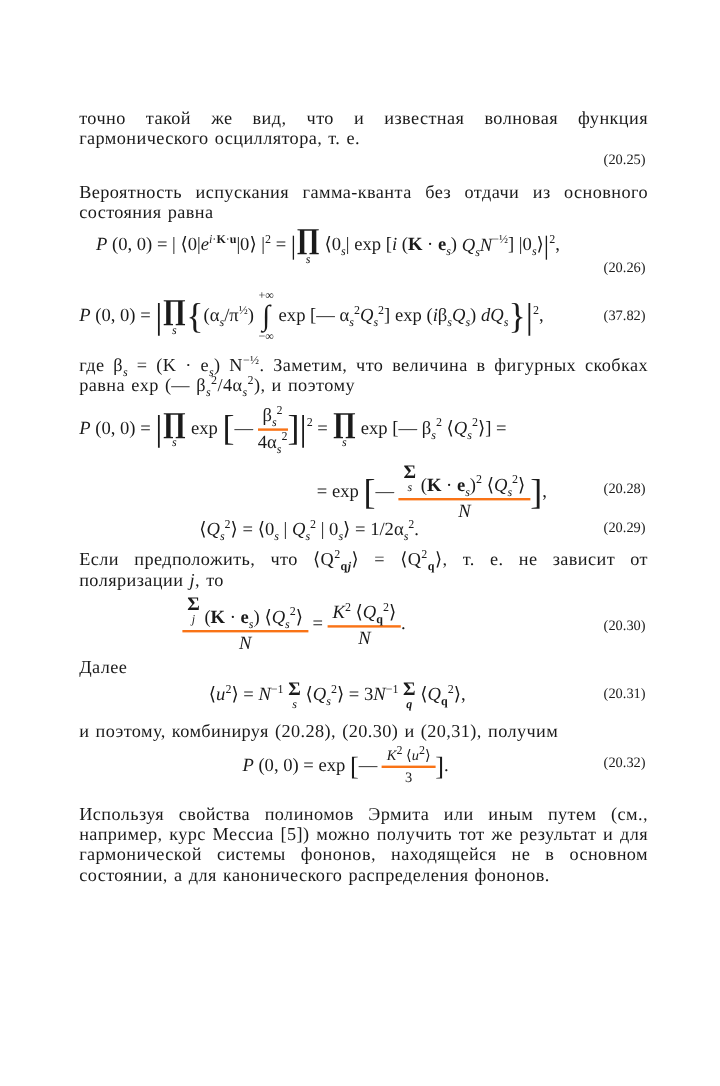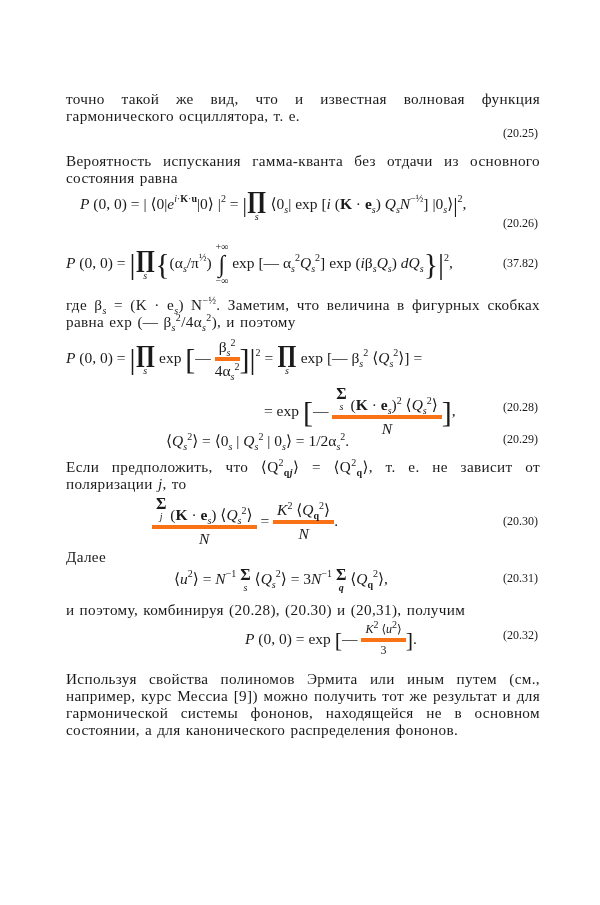--- a/index.html
+++ b/index.html
@@ -13,21 +13,21 @@
   .header .title { position:absolute; left:112px; top:2px; text-transform:uppercase; font-size:11.5px; }
   .header .pnum { position:absolute; right:4px; top:0; font-weight:bold; font-size:14px; }
   .p { font-size:15.2px; line-height:17px; text-align:justify; letter-spacing:0.35px; word-spacing:1px; }
   .eq { position:relative; font-size:15.5px; font-style:normal; white-space:nowrap; }
   .eq .body { position:absolute; }
   .eq .num { position:absolute; right:2px; font-size:12px; }
   .i { font-style:italic; }
   .b { font-weight:bold; }
   sub, sup { font-size:10px; line-height:0; }
   .frac { display:inline-block; vertical-align:middle; text-align:center; }
-  .frac .n { display:block; border-bottom:4px solid #f97316; padding:0 4px 1px;font-family:Liberation Serif, serif; }
+  .frac .n { display:block; border-bottom:2px solid #f97316; padding:0 4px 1px;font-family:Liberation Serif, serif; }
   .frac .d { display:block; padding-top:1px; }
   .big { font-size:30px; line-height:1; vertical-align:middle; }
   .med { font-size:22px; vertical-align:middle; }
   .op { display:inline-block; text-align:center; vertical-align:middle; line-height:1; }
   .op .g { display:block; font-size:24px; font-weight:bold; }
   .op .s { display:block; font-size:10px; font-style:italic; }
   .op .up { display:block; font-size:10px; }
 </style>
 </head>
 <body>
@@ -96,21 +96,21 @@
   <div class="eq" style="height:36px;">
     <span class="body" style="left:108px; top:2px;">
       ⟨<span class="i">u</span><sup>2</sup>⟩ = <span class="i">N</span><sup>−1</sup> <span class="op"><span class="g" style="font-size:16px;">Σ</span><span class="s">s</span></span> ⟨<span class="i">Q</span><sub class="i">s</sub><sup>2</sup>⟩ = 3<span class="i">N</span><sup>−1</sup> <span class="op"><span class="g" style="font-size:16px;">Σ</span><span class="s b">q</span></span> ⟨<span class="i">Q</span><sub class="b">q</sub><sup>2</sup>⟩,
     </span>
     <span class="num" style="top:6px;">(20.31)</span>
   </div>
 
   <div class="p" style="margin-top:0;">и поэтому, комбинируя (20.28), (20.30) и (20,31), получим</div>
 
   <div class="eq" style="height:44px;">
-    <span class="body" style="left:136px; top:4px;margin-left:43px;">
+    <span class="body" style="left:136px; top:4px;">
       <span class="i">P</span> (0, 0) = exp <span class="med">[</span>— <span class="frac" style="font-size:12px;"><span class="n"><span class="i">K</span><sup>2</sup> ⟨<span class="i">u</span><sup>2</sup>⟩</span><span class="d">3</span></span><span class="med">]</span>.
     </span>
     <span class="num" style="top:10px;">(20.32)</span>
   </div>
 
-  <div class="p" style="margin-top:8px;">Используя свойства полиномов Эрмита или иным путем (см., например, курс Мессиа [9]) можно получить тот же результат и для гармонической системы фононов, находящейся не в основном состоянии, а для канонического распределения фононов.</div>
+  <div class="p" style="margin-top:8px;">Используя свойства полиномов Эрмита или иным путем (см., например, курс Мессиа [5]) можно получить тот же результат и для гармонической системы фононов, находящейся не в основном состоянии, а для канонического распределения фононов.</div>
 
 </div>
 
 </body></html>

